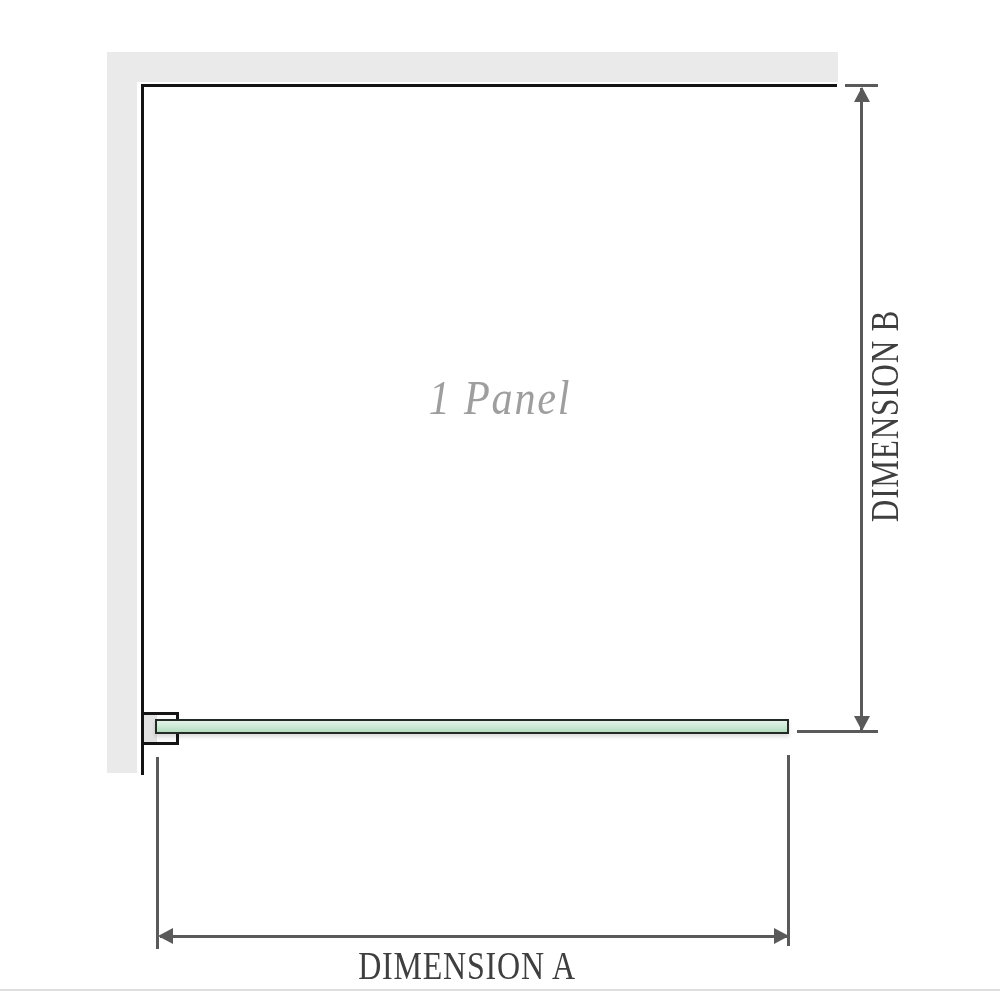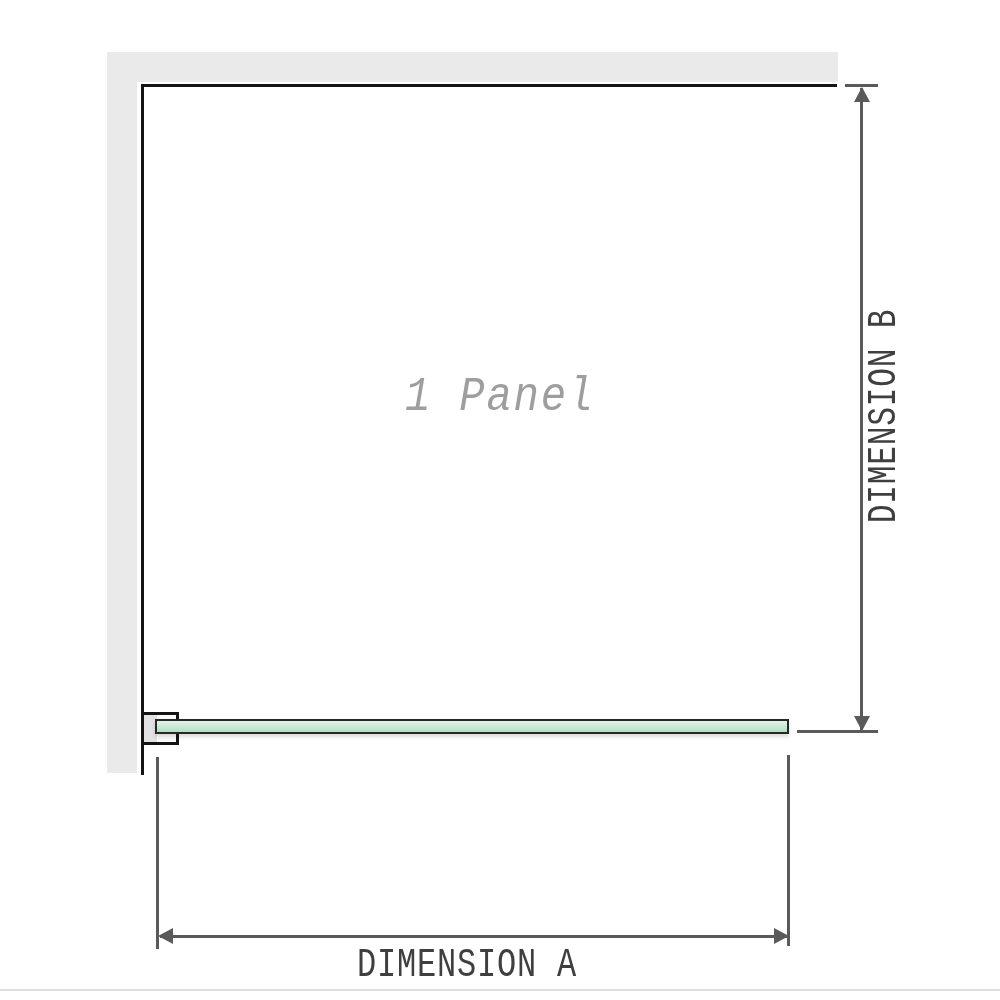--- a/index.html
+++ b/index.html
@@ -1,21 +1,21 @@
 <!DOCTYPE html>
 <html style="--c-background: #ffffff; --c-wall-fill: #eaeaea; --c-outline: #141414; --c-dimension: #5a5a5a; --c-label-text: #3f3f3f; --c-panel-text: #9e9e9e; --c-glass-border: #232a25; --c-glass-top: #e3f2e7; --c-glass-mid: #cdead7; --c-glass-bottom: #b3ddbf; --c-bracket-fill: #e2e2e2; --c-bracket-face: #fbfbfb; --c-footer-line: #dedede;"><head>
 <meta charset="utf-8">
 <style>
   html,body{margin:0;padding:0;background:#fff;}
   .canvas{
     position:relative;
     width:1000px;height:1000px;
     background:var(--c-background,#fff);
     overflow:hidden;
-    font-family:Liberation Mono, monospace;
+    font-family:Liberation Serif, serif;
     text-align:right;
   }
   .abs{position:absolute;}
 
   
   .wall{background:var(--c-wall-fill,#eaeaea);}
   .wall-top{left:107px;top:52px;width:731px;height:30px;}
   .wall-left{left:107px;top:52px;width:30px;height:721px;}
 
   

